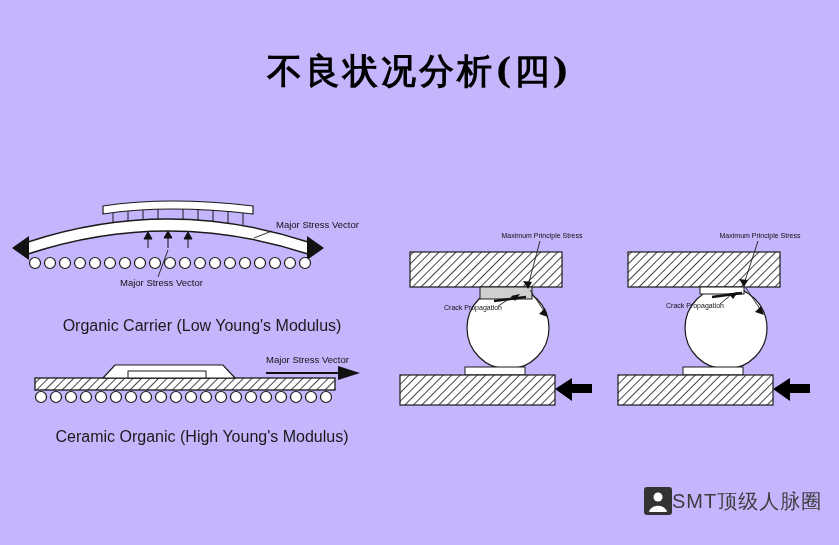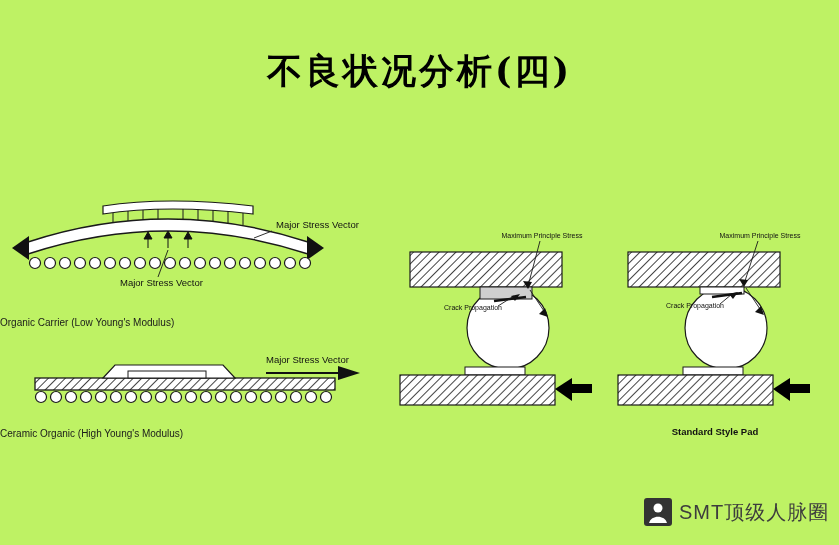--- a/index.html
+++ b/index.html
@@ -1,27 +1,27 @@
 <!DOCTYPE html>
 <html><head>
 <meta charset="utf-8">
 <style>
   html,body{margin:0;padding:0;background:#fff;}
-  .slide{position:relative;width:839px;height:545px;background:#bef264;overflow:hidden;
+  .slide{position:relative;width:839px;height:545px;background:#c4b5fd;overflow:hidden;
          font-family:"Liberation Sans",sans-serif;color:#111;}
   .abs{position:absolute;}
   .title{position:absolute;top:48px;left:0;width:100%;text-align:center;
          font-family:"DejaVu Serif",serif;font-size:35px;font-weight:700;
          letter-spacing:3px;color:#000;}
-  .cap-left{position:absolute;left:0;width:380px;
-            font-size:10px;color:#1a1a1a;}
+  .cap-left{position:absolute;left:12px;width:380px;text-align:center;
+            font-size:16px;color:#1a1a1a;}
   .cap-small{position:absolute;width:210px;text-align:center;
              font-size:9.5px;font-weight:bold;color:#111;}
   svg text{font-family:"Liberation Sans",sans-serif;fill:#111;}
-  .wm{position:absolute;left:644px;top:487px;display:flex;align-items:center;gap:7px;margin-top:11px;}
+  .wm{position:absolute;left:644px;top:487px;display:flex;align-items:center;}
   .wm-text{font-size:20px;color:#3d3d3d;letter-spacing:1px;}
 </style>
 </head>
 <body>
 
 <div class="slide">
 
   <div class="title">不良状况分析(四)</div>
 
   <svg class="abs" style="left:8px;top:190px" width="380" height="110" viewBox="0 0 380 110">
@@ -173,21 +173,20 @@
     </g>
     <text x="150" y="16" font-size="7" text-anchor="middle">Maximum Principle Stress</text>
     <line x1="148" y1="19" x2="134" y2="62" stroke="#1a1a1a" stroke-width="0.9"></line>
     <polygon points="134,65 129,57 138,58" fill="#111"></polygon>
     <line x1="136" y1="66" x2="152" y2="90" stroke="#1a1a1a" stroke-width="0.9"></line>
     <polygon points="154,93 145,90 151,84" fill="#111"></polygon>
     <text x="56" y="86" font-size="7">Crack Propagation</text>
     <line x1="110" y1="82" x2="122" y2="72" stroke="#1a1a1a" stroke-width="0.9"></line>
     <polygon points="128,70 119,72 123,77" fill="#111"></polygon>
   </svg>
-  <div class="cap-small" style="left:610px;top:426px">Standard Style Pad</div>
 
   <div class="wm">
     <svg width="28" height="28" viewBox="0 0 28 28">
       <rect x="0" y="0" width="28" height="28" rx="3" fill="#333333"></rect>
       <circle cx="14" cy="10" r="4.5" fill="#ffffff"></circle>
       <path d="M5,25 C7,16.5 21,16.5 23,25 Z" fill="#ffffff"></path>
     </svg>
     <span class="wm-text">SMT顶级人脉圈</span>
   </div>
 

